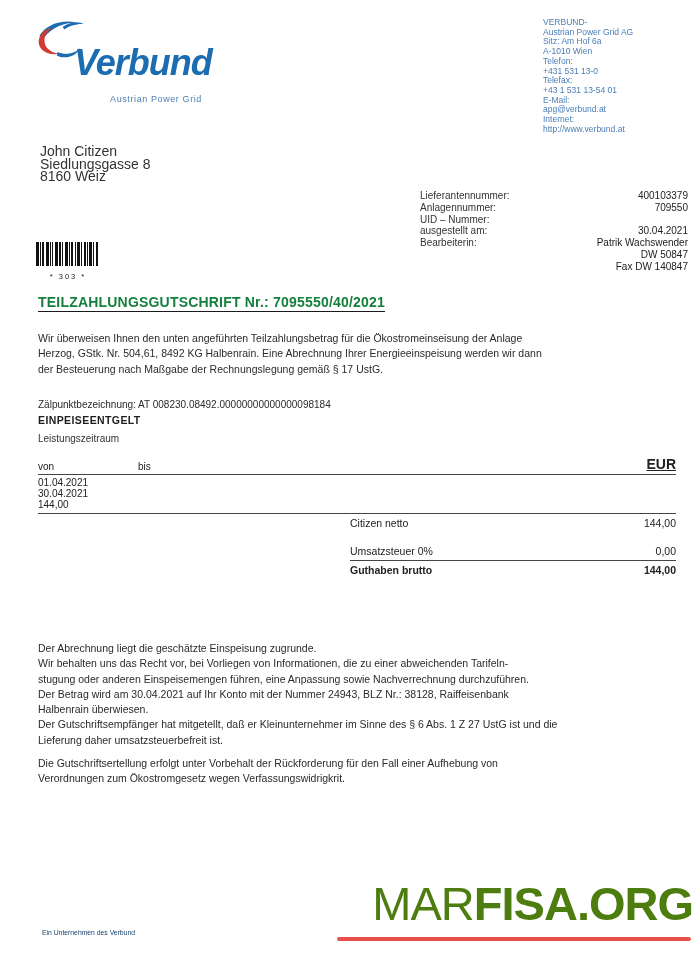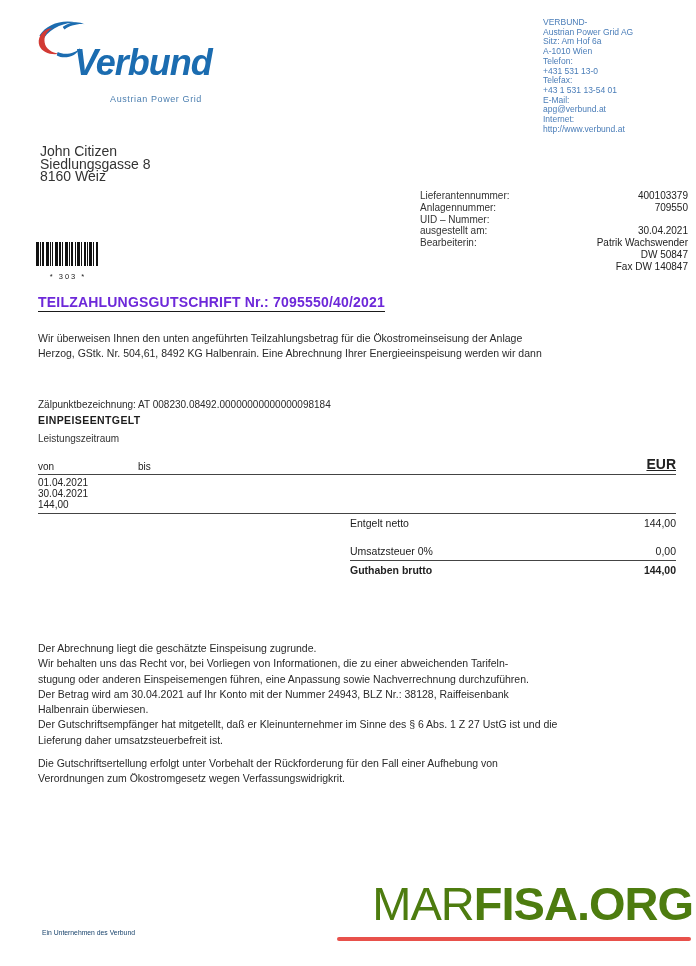--- a/index.html
+++ b/index.html
@@ -21,21 +21,21 @@
   .recipient{position:absolute;left:40px;top:138px;font-size:14px;line-height:12.5px;color:#333;margin-top:7px;}
   
   .meta{position:absolute;left:420px;top:190px;width:268px;font-size:10px;color:#333;}
   .meta-row{display:flex;justify-content:space-between;height:11.8px;}
   .meta-row .val{text-align:right;color:#222;}
   
   .barcode{position:absolute;left:36px;top:242px;width:64px;text-align:center;}
   .barcode-label{font-size:7.5px;letter-spacing:2px;color:#222;margin-top:1px;}
   
   .doc-title{position:absolute;left:38px;top:294px;font-size:14px;font-weight:bold;
-    color:#6d28d9;border-bottom:1.6px solid #1a1a1a;padding-bottom:1px;letter-spacing:0.2px;}
+    color:#15803d;border-bottom:1.6px solid #1a1a1a;padding-bottom:1px;letter-spacing:0.2px;}
   
   .para{position:absolute;left:38px;width:628px;font-size:10.5px;line-height:15.3px;color:#2a2a2a;}
   .para-intro{top:331px;}
   .para-main{top:641px;}
   .para-closing{top:756px;}
   
   .zaehlpunkt{position:absolute;left:38px;top:399px;font-size:10px;color:#2a2a2a;}
   .einspeise{position:absolute;left:38px;top:414px;font-size:10.5px;font-weight:bold;
     letter-spacing:0.4px;color:#1d1d1d;}
   .leistung{position:absolute;left:38px;top:433px;font-size:10px;color:#333;}
@@ -156,20 +156,21 @@
       </g>
     </svg>
     <div class="barcode-label">* 303 *</div>
   </div>
 
   <div class="doc-title">TEILZAHLUNGSGUTSCHRIFT Nr.: 7095550/40/2021</div>
 
   <div class="para para-intro">
     <div>Wir überweisen Ihnen den unten angeführten Teilzahlungsbetrag für die Ökostromeinseisung der Anlage</div>
     <div>Herzog, GStk. Nr. 504,61, 8492 KG Halbenrain. Eine Abrechnung Ihrer Energieeinspeisung werden wir dann</div>
+    <div>der Besteuerung nach Maßgabe der Rechnungslegung gemäß § 17 UstG.</div>
   </div>
 
   <div class="zaehlpunkt">
     <span>Zälpunktbezeichnung:</span>
     <span>AT 008230.08492.00000000000000098184</span>
   </div>
   <div class="einspeise">EINPEISEENTGELT</div>
   <div class="leistung">Leistungszeitraum</div>
 
   <div class="table">
@@ -178,21 +179,21 @@
       <span class="t-col-bis">bis</span>
       <span class="t-col-eur">EUR</span>
     </div>
     <div class="t-row">
       <span class="t-col-von">01.04.2021</span>
       <span class="t-col-bis">30.04.2021</span>
       <span>144,00</span>
     </div>
     <div class="summary">
       <div class="s-row">
-        <span>Entgelt netto</span>
+        <span>Citizen netto</span>
         <span>144,00</span>
       </div>
       <div class="s-row s-row-tax">
         <span>Umsatzsteuer 0%</span>
         <span>0,00</span>
       </div>
       <div class="s-row s-row-total">
         <span>Guthaben brutto</span>
         <span>144,00</span>
       </div>

